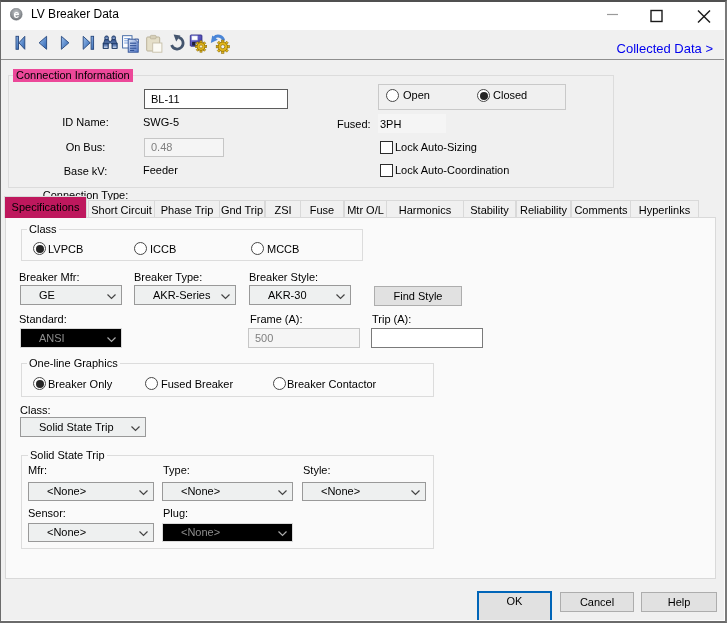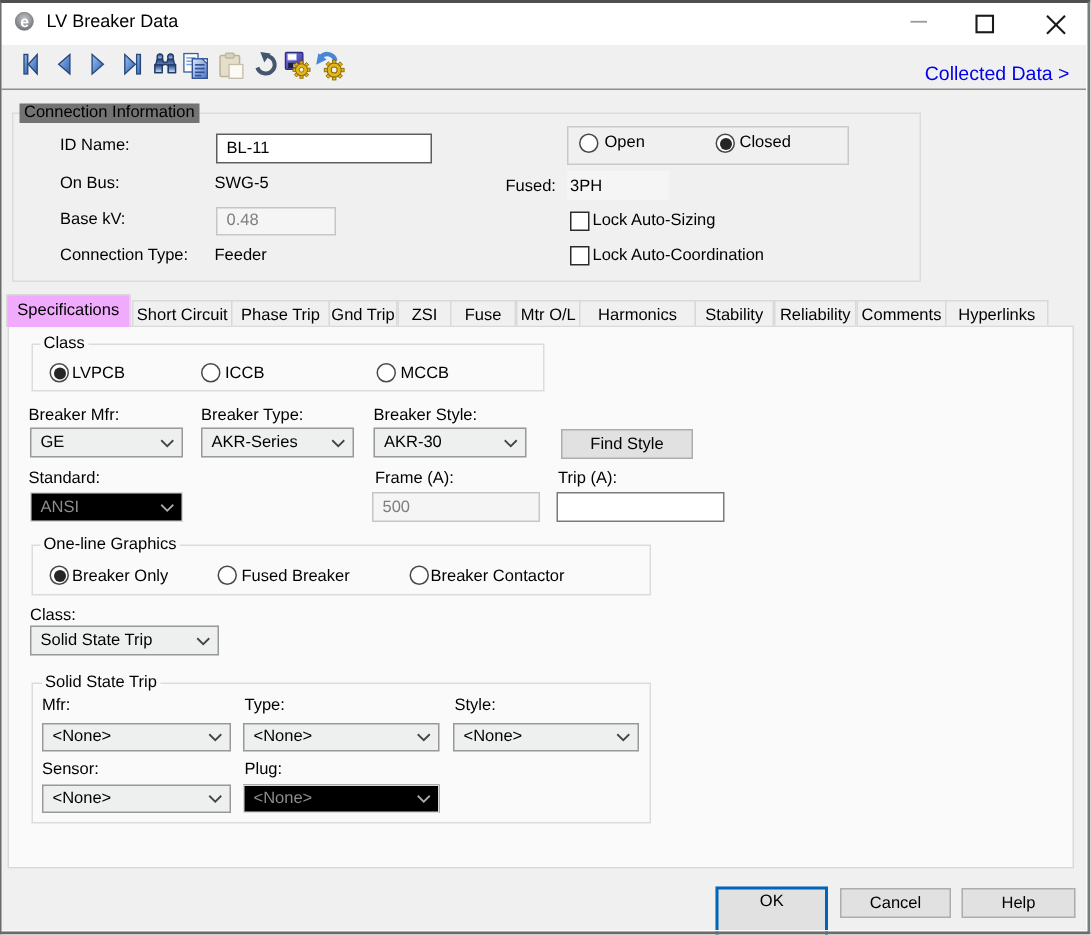--- a/index.html
+++ b/index.html
@@ -4,23 +4,23 @@
 * { margin:0; padding:0; box-sizing:border-box; }
 html,body { width:727px; height:623px; }
 body { font-family:"Liberation Sans", sans-serif; font-size:11px; color:#000; background:#f0f0f0; position:relative; overflow:hidden; }
 .abs { position:absolute; }
 #win { position:absolute; left:0; top:0; width:727px; height:623px; border-top:2px solid #505050; border-left:1px solid #6b6b6b; border-right:2px solid #7a7a7a; border-bottom:2px solid #6b6b6b; box-shadow:inset -1px -1px 0 #fdfdfd; z-index:50; pointer-events:none; }
 #titlebar { position:absolute; left:1px; top:2px; width:724px; height:28px; background:#ffffff; }
 #title { position:absolute; left:31px; top:7px; font-size:12px; color:#000; }
 #toolbar { position:absolute; left:1px; top:30px; width:724px; height:30px; background:#f0f0f0; border-bottom:1px solid #8e8e8e; }
 .grp { position:absolute; border:1px solid #dcdcdc; }
 .lbl { position:absolute; white-space:nowrap; font-size:11px; line-height:13px; }
-.r { text-align:left; }
+.r { text-align:center;margin-top:25px; }
 input.tb { position:absolute; border:1px solid #5c5c5c; background:#fff; font-family:"Liberation Sans",sans-serif; font-size:11px; padding:0 6px; }
-.combo { position:absolute; height:20px; background:#eef0f0; border:1px solid #999999; font-size:11px; line-height:18px; padding-left:6px; white-space:nowrap; }
+.combo { position:absolute; height:20px; background:#eef0f0; border:1px solid #999999; font-size:11px; line-height:18px; padding-left:18px; white-space:nowrap; }
 .combo .chev { position:absolute; right:4px; top:3px; }
 .combo.dis { background:#000000; border-color:#d9d9d9; color:#8d8d8d; }
 .ro { position:absolute; background:#f5f5f5; border:1px solid #c6c6c6; color:#7f7f7f; font-size:11px; line-height:17px; padding-left:6px; }
 .radio { position:absolute; width:13px; height:13px; border:1px solid #484848; border-radius:50%; background:#fff; }
 .radio.on::after { content:""; position:absolute; left:1.5px; top:1.5px; width:8px; height:8px; border-radius:50%; background:#262626; }
 .check { position:absolute; width:13px; height:13px; border:1px solid #2b2b2b; background:#fff; }
 .tab { position:absolute; top:200px; height:17px; background:#f0f0f0; border:1px solid #d9d9d9; border-bottom:none; font-size:11px; text-align:center; line-height:18px; white-space:nowrap; overflow:hidden; }
 #pane { position:absolute; left:5px; top:217px; width:711px; height:362px; background:#fafafa; border:1px solid #d9d9d9; }
 .grp2 { position:absolute; border:1px solid #dcdcdc; }
 .btn { position:absolute; background:#e1e1e1; border:1px solid #adadad; font-size:11px; text-align:center; }
@@ -169,21 +169,21 @@
     <rect x="-1.15" y="-6.6" width="2.3" height="2.5" transform="rotate(315)"></rect>
    </g>
    <circle cx="0" cy="0" r="4.7" fill="#e3b71c" stroke="#8a6a00" stroke-width="0.7"></circle>
    <circle cx="0" cy="0" r="2" fill="#f2f2f2" stroke="#8a6a00" stroke-width="0.7"></circle>
   </g>
  </g>
 </svg>
 <div class="lbl" style="right:14px;top:42px;color:#0000ee;font-size:13px">Collected Data &gt;</div>
 
 <div class="grp" style="left:8px;top:75px;width:606px;height:113px"></div>
-<div class="lbl" style="left:13px;top:69px;background:#737373;padding:0 3px">Connection Information</div>
+<div class="lbl" style="left:13px;top:69px;background:#ec4899;padding:0 3px">Connection Information</div>
 
 <div class="lbl r" style="left:40px;top:91px;width:91px">ID Name:</div>
 <input class="tb" style="left: 144px; top: 89px; width: 144px; height: 20px;" value="BL-11">
 <div class="lbl r" style="left:40px;top:116px;width:91px">On Bus:</div>
 <div class="lbl" style="left:143px;top:116px">SWG-5</div>
 <div class="lbl r" style="left:40px;top:140px;width:91px">Base kV:</div>
 <div class="ro" style="left:144px;top:138px;width:80px;height:19px">0.48</div>
 <div class="lbl r" style="left:40px;top:164px;width:91px">Connection Type:</div>
 <div class="lbl" style="left:143px;top:164px">Feeder</div>
 
@@ -206,21 +206,21 @@
 <div class="tab" style="left:154px;width:66px">Phase Trip</div>
 <div class="tab" style="left:219px;width:46px">Gnd Trip</div>
 <div class="tab" style="left:265px;width:36px">ZSI</div>
 <div class="tab" style="left:300px;width:44px">Fuse</div>
 <div class="tab" style="left:344px;width:43px">Mtr O/L</div>
 <div class="tab" style="left:386px;width:78px">Harmonics</div>
 <div class="tab" style="left:463px;width:53px">Stability</div>
 <div class="tab" style="left:516px;width:55px">Reliability</div>
 <div class="tab" style="left:571px;width:60px">Comments</div>
 <div class="tab" style="left:630px;width:69px">Hyperlinks</div>
-<div class="tab" id="tabactive" style="left:4px;top:196px;width:83px;height:22px;background:#f0abfc;z-index:3;line-height:21px">Specifications</div>
+<div class="tab" id="tabactive" style="left:4px;top:196px;width:83px;height:22px;background:#be185d;z-index:3;line-height:21px">Specifications</div>
 
 <div class="grp2" style="left:21px;top:229px;width:342px;height:32px"></div>
 <div class="lbl" style="left:27px;top:223px;background:#fafafa;padding:0 2px">Class</div>
 <div class="radio on" style="left:33px;top:242px"></div>
 <div class="lbl" style="left:48px;top:243px">LVPCB</div>
 <div class="radio" style="left:134px;top:242px"></div>
 <div class="lbl" style="left:150px;top:243px">ICCB</div>
 <div class="radio" style="left:251px;top:242px"></div>
 <div class="lbl" style="left:267px;top:243px">MCCB</div>
 

